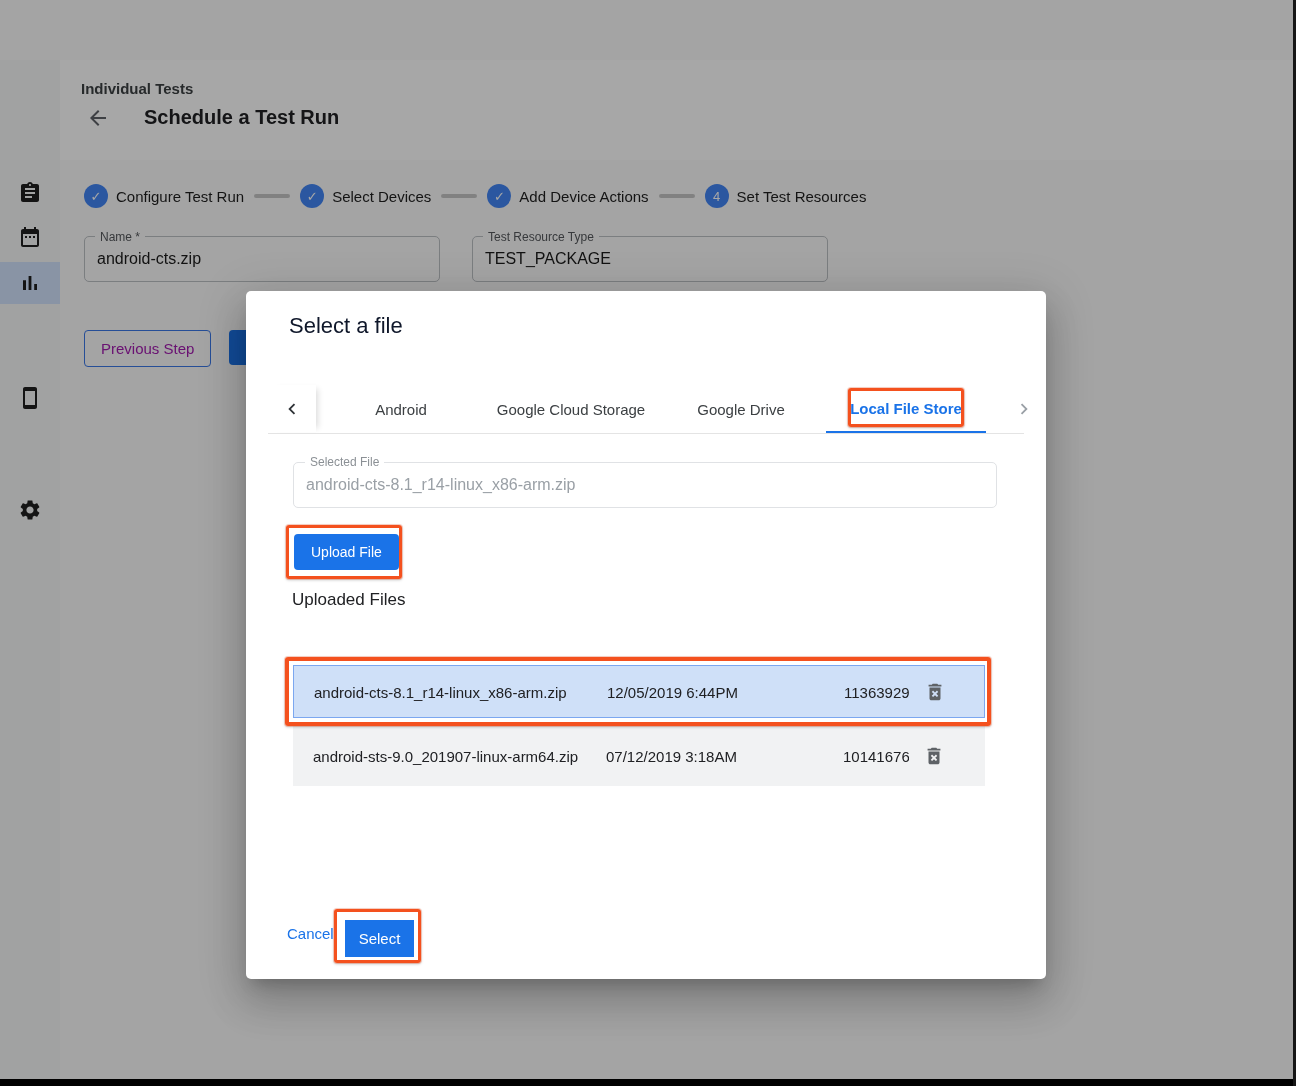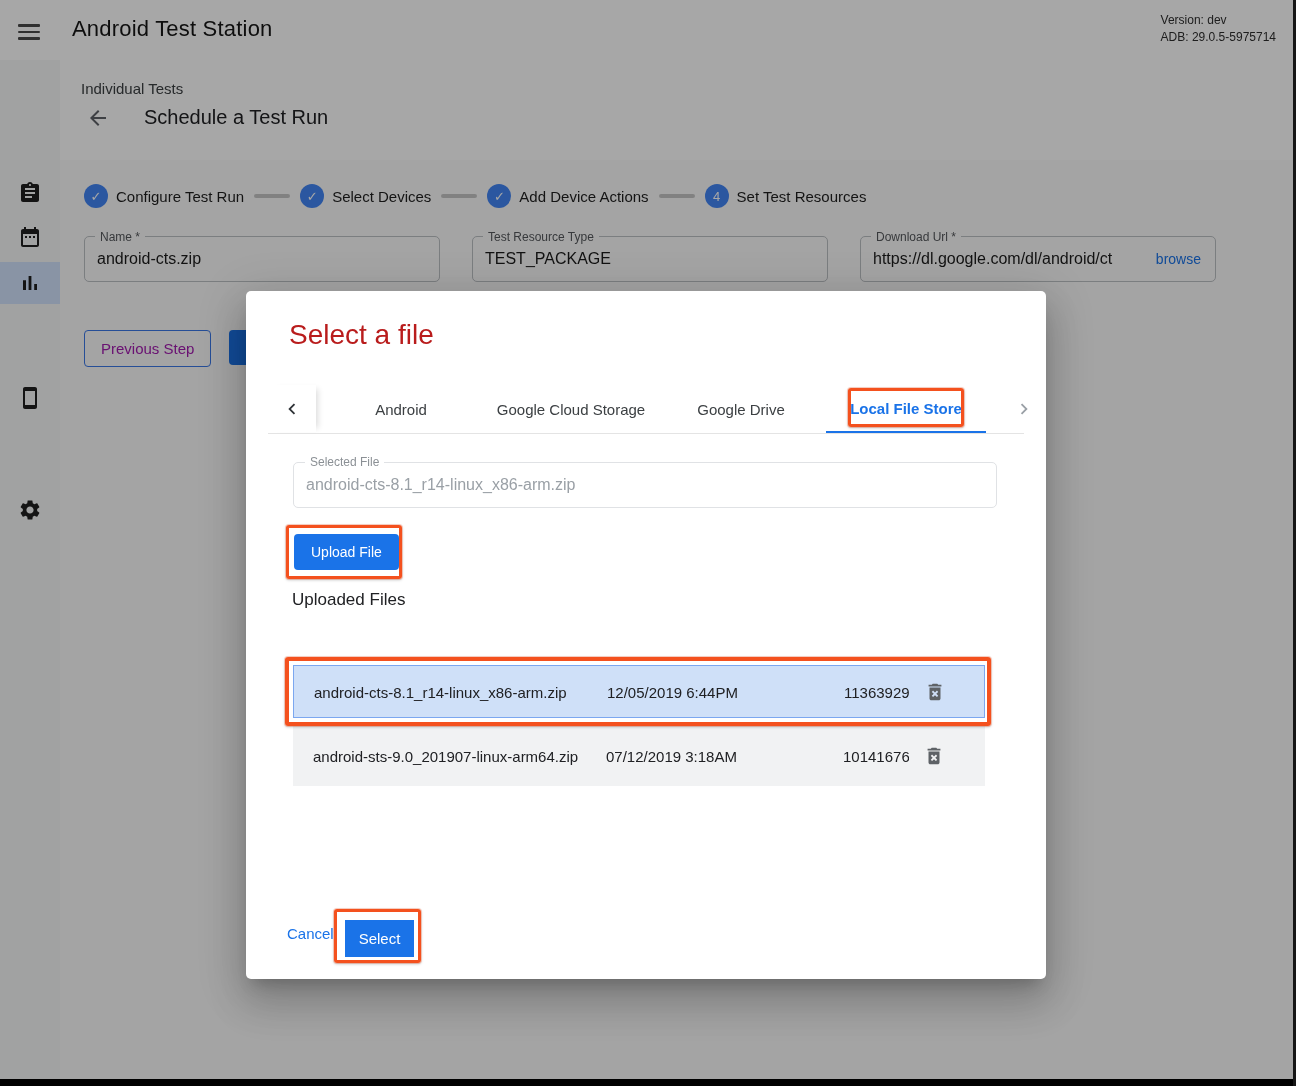--- a/index.html
+++ b/index.html
@@ -14,21 +14,21 @@
   .app-title{position:absolute;left:72px;top:16px;font-size:22px;color:#161616;font-weight:500;letter-spacing:.2px;}
   .version-block{position:absolute;right:20px;top:12px;font-size:12px;line-height:17px;color:#2f2f2f;text-align:left;}
 
   .rail{position:absolute;left:0;top:60px;bottom:0;width:60px;background:#f6f7f7;
     border-right:1px solid #d9d9d9;z-index:1;}
   .rail-item{position:absolute;left:0;width:60px;height:42px;display:flex;align-items:center;justify-content:center;cursor:pointer;}
   .rail-item.active{background:#d2e3fc;}
   .rail-item svg{width:24px;height:24px;fill:#1f1f1f;}
 
   .page-header{position:absolute;left:60px;top:60px;right:0;height:100px;background:#fff;
-    border-bottom:1px solid #d7d7d7;z-index:1;}
+    border-bottom:1px solid #d7d7d7;z-index:1;font-weight:bold;}
   .breadcrumb{position:absolute;left:21px;top:20px;font-size:15px;color:#3c4043;}
   .back-btn{position:absolute;left:26px;top:46px;width:24px;height:24px;cursor:pointer;}
   .back-btn svg{width:24px;height:24px;fill:#5f6368;}
   .page-title{position:absolute;left:84px;top:46px;font-size:20px;color:#202124;}
 
   .content{position:absolute;left:60px;top:160px;right:0;bottom:0;background:#fafafa;z-index:1;}
 
   .stepper{position:absolute;left:24px;top:24px;display:flex;align-items:center;}
   .step{display:flex;align-items:center;cursor:pointer;}
   .step-circle{width:24px;height:24px;border-radius:50%;background:#4285f4;color:#fff;
@@ -49,21 +49,21 @@
   .btn-next-partial{height:35px;width:150px;background:#1a73e8;border-radius:4px;color:#fff;font-size:15px;
     display:flex;align-items:center;padding-left:17px;cursor:pointer;}
 
   
   .backdrop{position:absolute;inset:0;background:rgba(0,0,0,0.345);z-index:10;}
 
   
   .dialog{position:absolute;left:246px;top:291px;width:800px;height:688px;background:#fff;border-radius:5px;
     box-shadow:0 11px 15px -7px rgba(0,0,0,.2),0 24px 38px 3px rgba(0,0,0,.14),0 9px 46px 8px rgba(0,0,0,.12);
     z-index:20;}
-  .dlg-title{position:absolute;left:43px;top:28px;font-size:28px;color:#b91c1c;}
+  .dlg-title{position:absolute;left:43px;top:22px;font-size:22px;color:#0f172a;}
 
   .tabbar{position:absolute;left:22px;top:94px;width:756px;height:48px;border-bottom:1px solid #e4e4e4;}
   .pagin{position:absolute;top:0;height:47px;width:48px;display:flex;align-items:center;justify-content:center;cursor:pointer;background:#fff;}
   .pagin-left{left:0;box-shadow:6px 0 6px -4px rgba(0,0,0,.14);z-index:2;}
   .pagin-right{right:-16px;width:32px;}
   .pagin svg{width:22px;height:22px;}
   .tabs{position:absolute;left:48px;top:0;height:48px;display:flex;}
   .tab{height:48px;display:flex;align-items:center;justify-content:center;font-size:15px;color:#3c4043;
     cursor:pointer;box-sizing:border-box;width:170px;}
   .tab.active{color:#1a73e8;font-weight:bold;border-bottom:2px solid #1a73e8;width:160px;}
@@ -104,32 +104,20 @@
 
   
   .edge-bottom{position:absolute;left:0;right:0;bottom:0;height:7px;background:#000;z-index:40;}
   .edge-right{position:absolute;top:0;bottom:0;right:0;width:3px;background:#161616;z-index:40;}
 </style>
 </head>
 <body>
 
 <div class="screen">
 
-  <header class="topbar">
-    <div class="hamburger">
-        <span></span>
-        <span></span>
-        <span></span>
-      </div>
-    <div class="app-title">Android Test Station</div>
-    <div class="version-block">
-      <div>Version: dev</div>
-      <div>ADB: 29.0.5-5975714</div>
-    </div>
-  </header>
 
   <nav class="rail">
     <div class="rail-item" style="top:112px;">
       <svg viewBox="0 0 24 24">
           <path d="M19 3h-4.18C14.4 1.84 13.3 1 12 1s-2.4.84-2.82 2H5c-1.1 0-2 .9-2 2v14c0 1.1.9 2 2 2h14c1.1 0 2-.9 2-2V5c0-1.1-.9-2-2-2zm-7 0c.55 0 1 .45 1 1s-.45 1-1 1-1-.45-1-1 .45-1 1-1zm2 14H7v-2h7v2zm3-4H7v-2h10v2zm0-4H7V7h10v2z"></path>
         </svg>
     </div>
     <div class="rail-item" style="top:157px;">
       <svg viewBox="0 0 24 24">
           <path d="M19 3h-1V1h-2v2H8V1H6v2H5c-1.11 0-1.99.9-1.99 2L3 19c0 1.1.89 2 2 2h14c1.1 0 2-.9 2-2V5c0-1.1-.9-2-2-2zm0 16H5V8h14v11zM7 10h2v2H7zm4 0h2v2h-2zm4 0h2v2h-2z"></path>
@@ -190,27 +178,20 @@
         <span class="flabel">Name *</span>
         <div class="finner">
             <span class="fvalue">android-cts.zip</span>
           </div>
       </div>
       <div class="ofield">
         <span class="flabel">Test Resource Type</span>
         <div class="finner">
             <span class="fvalue">TEST_PACKAGE</span>
           </div>
-      </div>
-      <div class="ofield">
-        <span class="flabel">Download Url *</span>
-        <div class="finner">
-          <span class="fvalue">https://dl.google.com/dl/android/ct</span>
-          <span class="browse-link">browse</span>
-        </div>
       </div>
     </div>
 
     <div class="btn-row">
       <div class="btn-outline">Previous Step</div>
       <div class="btn-next-partial">S</div>
     </div>
   </main>
 
   <div class="backdrop"></div>

